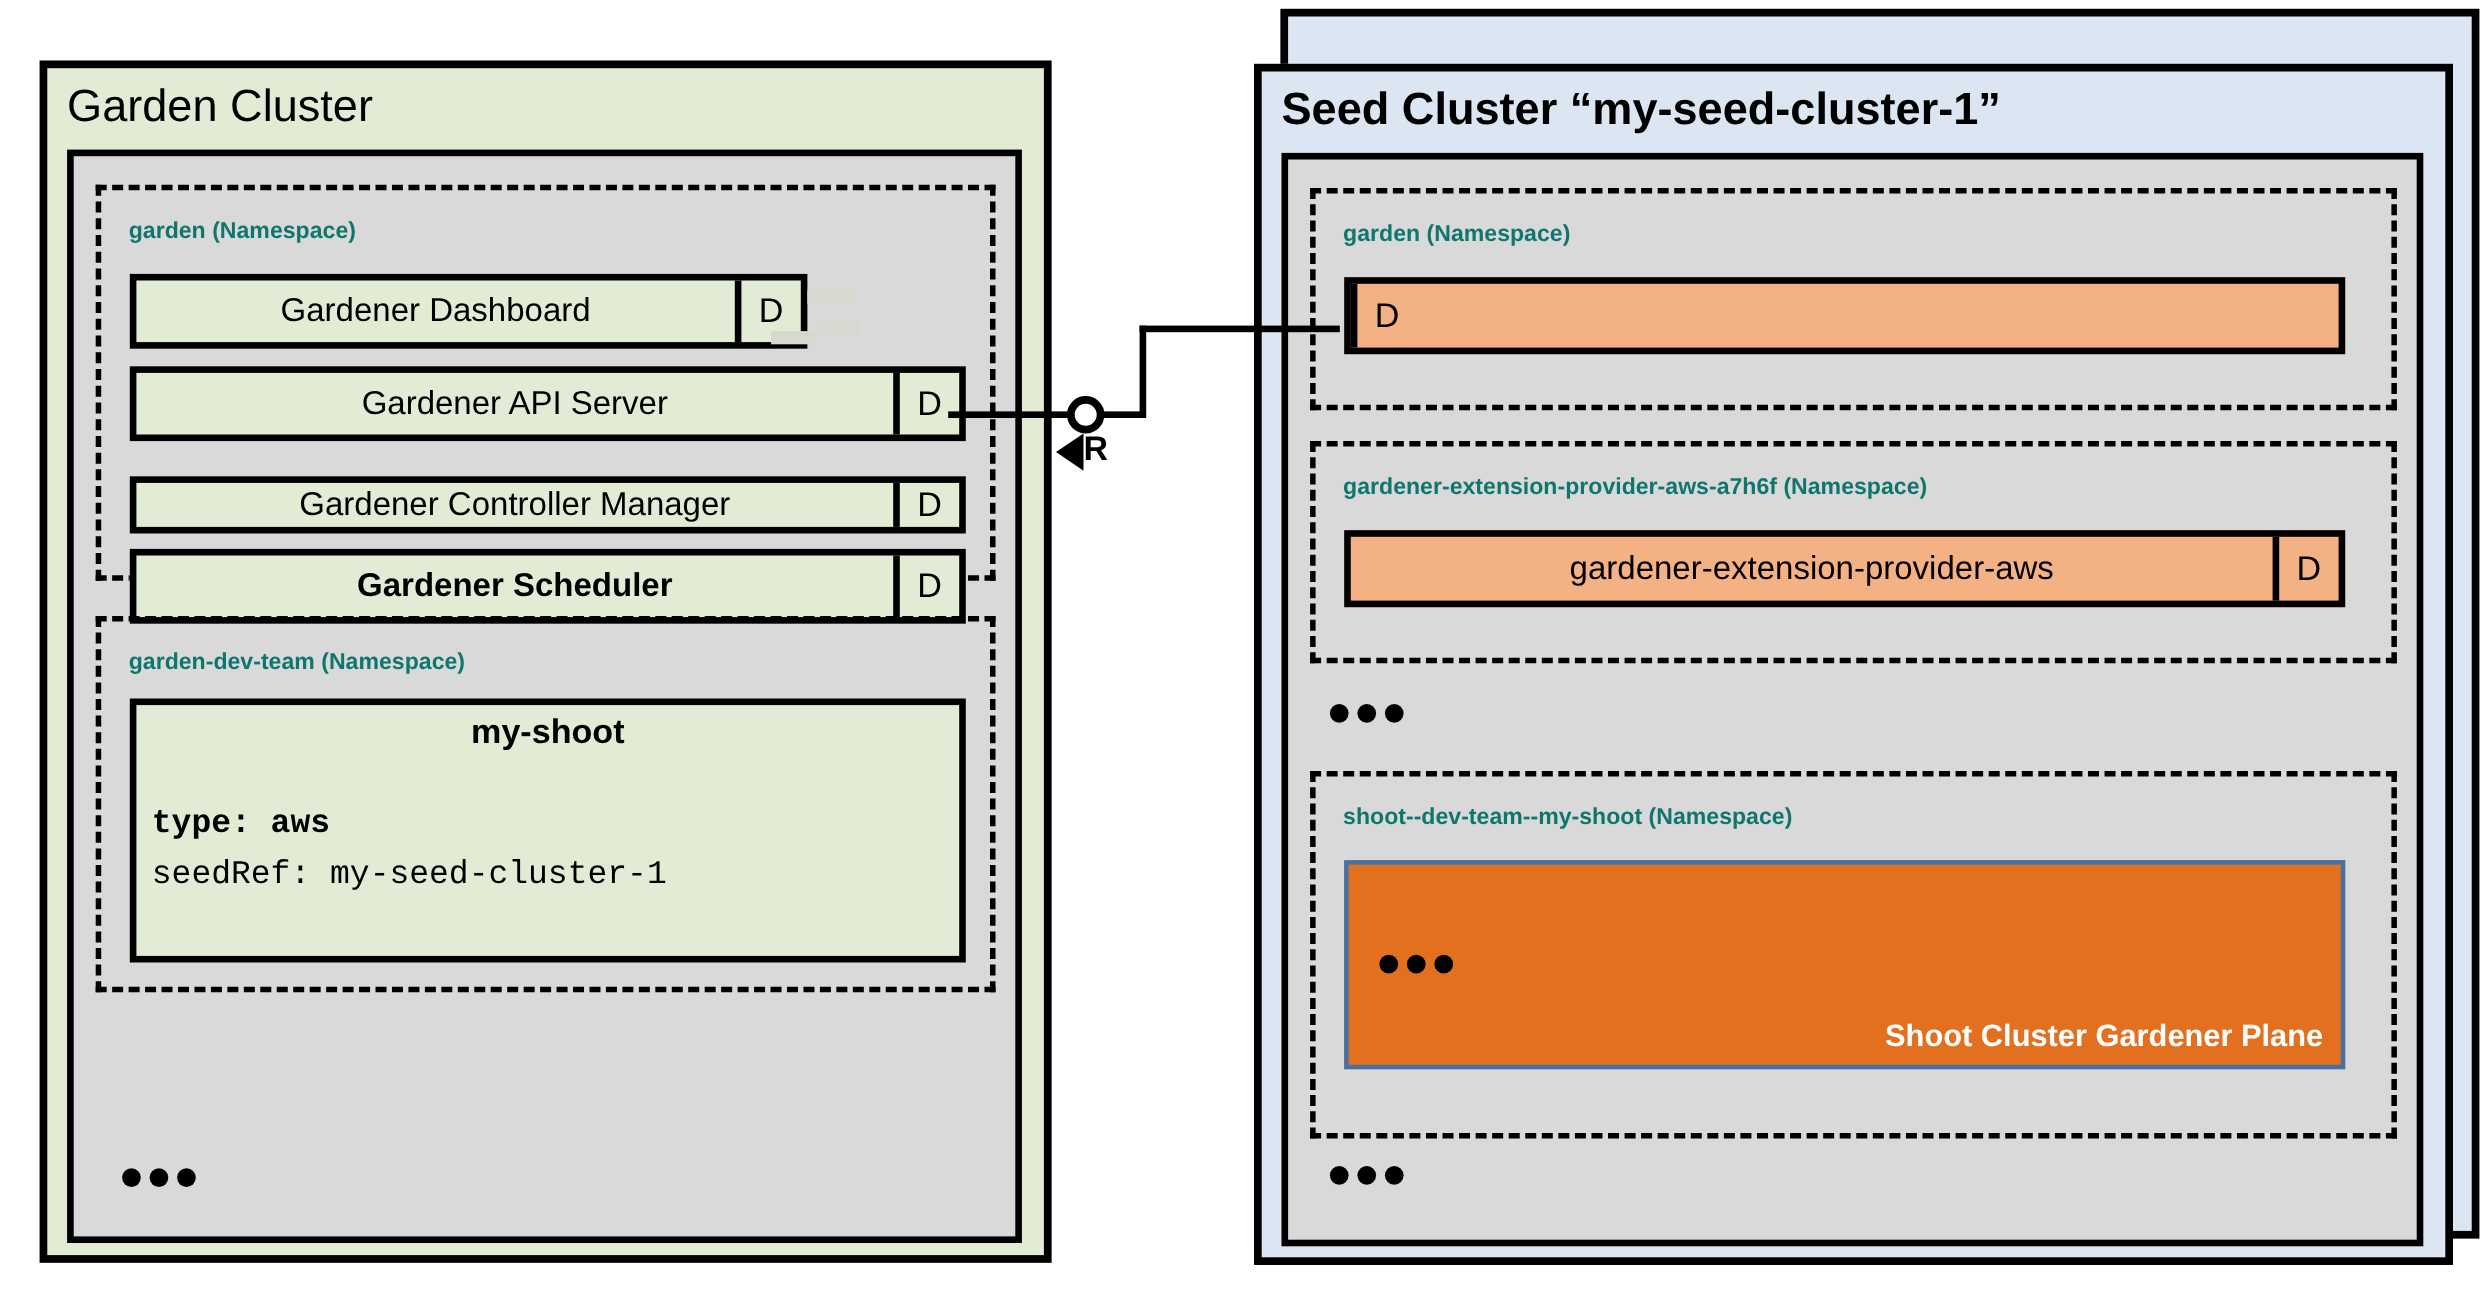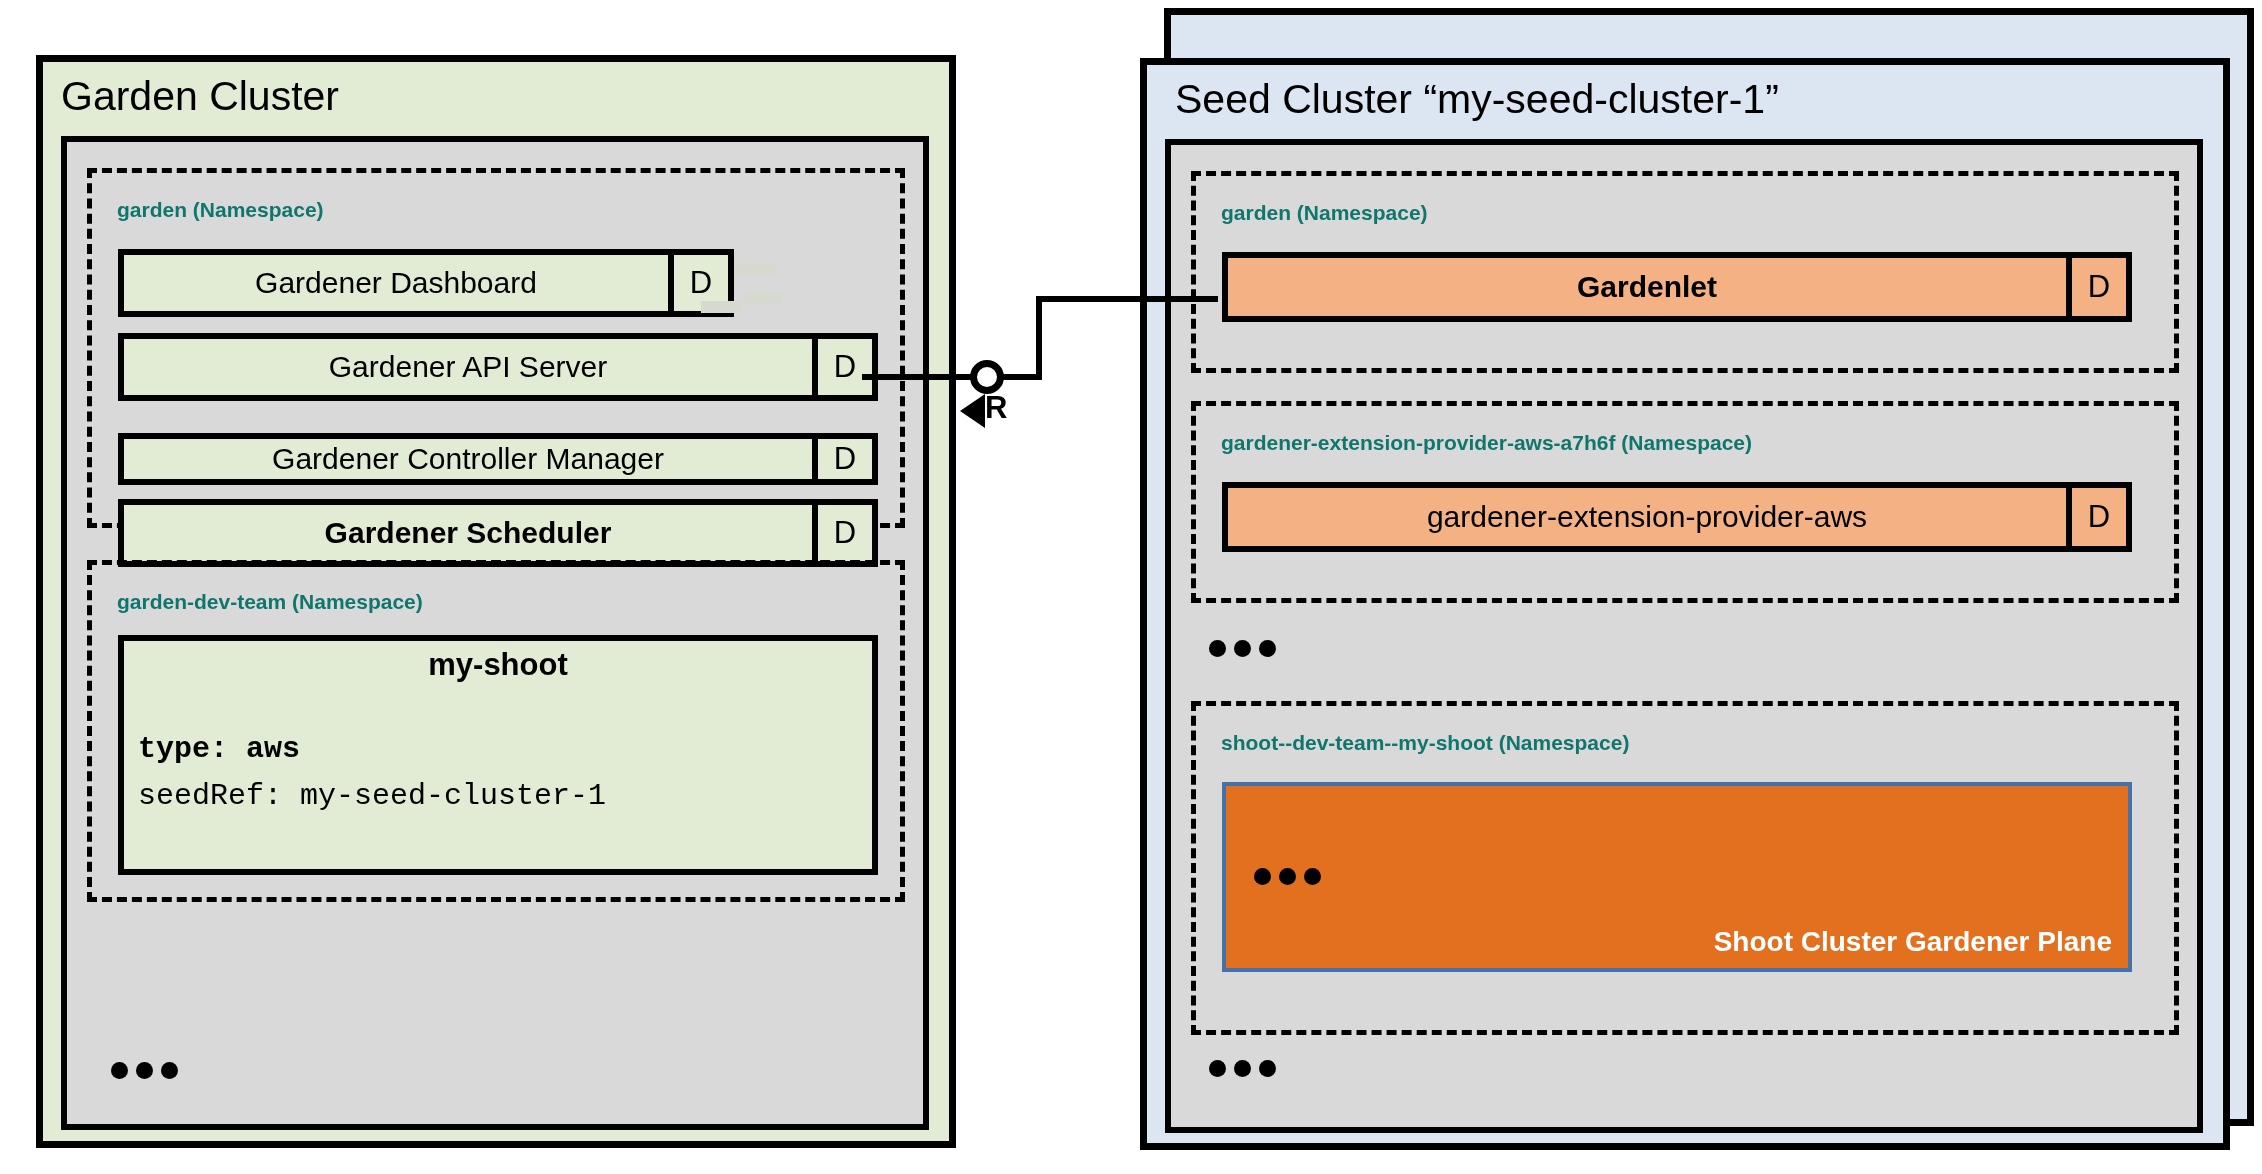--- a/index.html
+++ b/index.html
@@ -231,29 +231,28 @@
       <div class="dots" style="left:44px; top:920px;">
         <i></i>
           <i></i>
           <i></i>
       </div>
     </div>
   </div>
 
   <div class="abs cluster blue-fill" style="left:1140px; top:58px; width:1090px; height:1092px;">
 
-    <div class="cluster-title" style="left:28px; top:14px;">Seed Cluster “my-seed-cluster-1”</div>
+    <div class="cluster-title" style="left:18px; top:14px;font-weight:bold;">Seed Cluster “my-seed-cluster-1”</div>
 
     <div class="abs inner-panel" style="left:18px; top:74px; width:1038px; height:994px;">
 
       <div class="abs ns" style="left:20px; top:26px; width:988px; height:202px;">
         <div class="ns-title" style="left:25px; top:26px;">garden (Namespace)</div>
 
         <div class="comp orange-fill" style="left:26px; top:76px; width:910px; height:70px;">
-          <div class="comp-label bold">Gardenlet</div>
           <div class="comp-badge">D</div>
         </div>
       </div>
 
       <div class="abs ns" style="left:20px; top:256px; width:988px; height:202px;">
         <div class="ns-title" style="left:25px; top:26px;">gardener-extension-provider-aws-a7h6f (Namespace)</div>
 
         <div class="comp orange-fill" style="left:26px; top:76px; width:910px; height:70px;">
           <div class="comp-label">gardener-extension-provider-aws</div>
           <div class="comp-badge">D</div>

